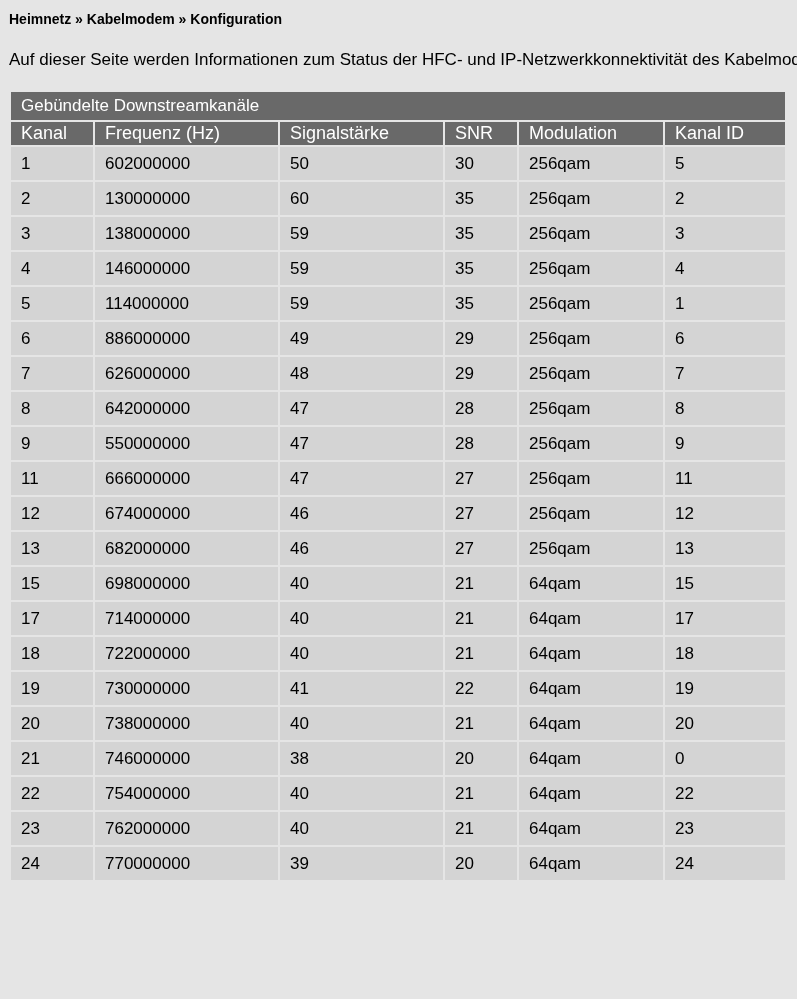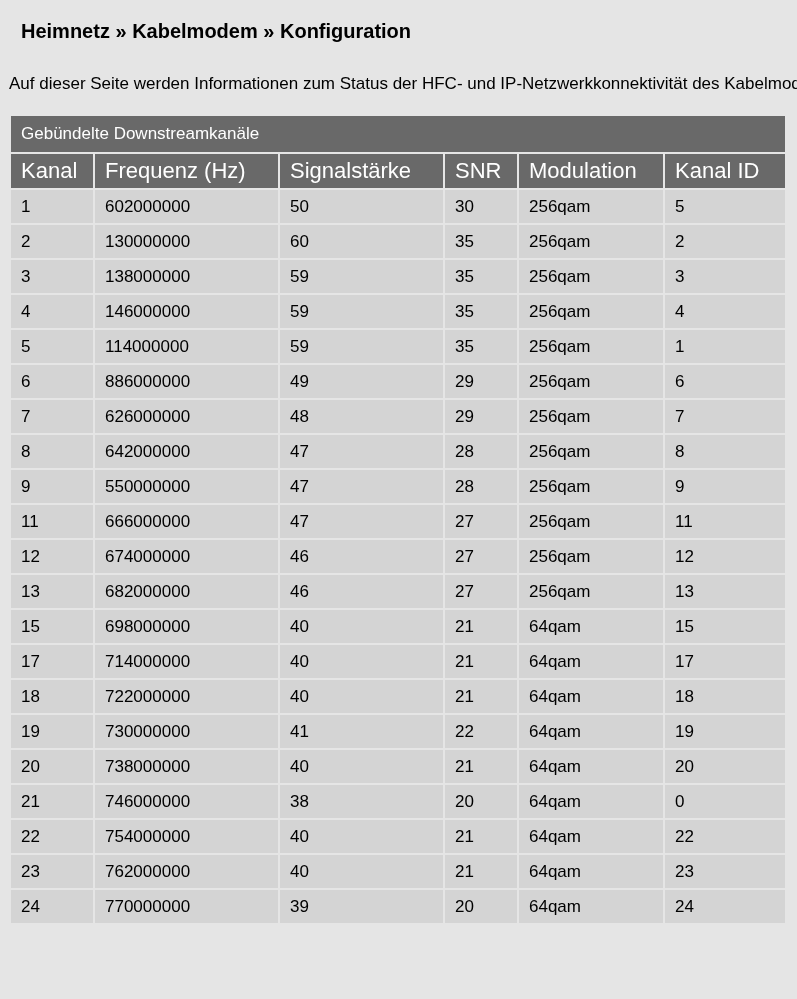--- a/index.html
+++ b/index.html
@@ -5,23 +5,23 @@
   html, body { margin: 0; padding: 0; }
   body {
     width: 797px;
     height: 999px;
     overflow: hidden;
     background: var(--page-background, #e5e5e5);
     color: var(--cell-text, #000000);
     font-family: "Liberation Sans", sans-serif;
   }
   .breadcrumb {
-    margin: 12px;
+    margin: 0;
     padding: 9px 17px 0 9px;
-    font-size: 20px;
+    font-size: 14px;
     line-height: 21px;
     font-weight: bold;
     white-space: nowrap;
   }
   .desc {
     margin: 0;
     padding: 21px 0 0 9px;
     font-size: 17px;
     line-height: 18px;
     white-space: nowrap;
@@ -37,27 +37,27 @@
     overflow: hidden;
     white-space: nowrap;
     text-align: left;
     font-weight: normal;
     padding: 0 0 0 10px;
   }
   th.table-title {
     background: var(--header-background, #696969);
     color: var(--header-text, #ffffff);
     font-size: 17px;
-    height: 36px;
+    height: 28px;
   }
   tr.cols th {
     background: var(--header-background, #696969);
     color: var(--header-text, #ffffff);
-    font-size: 22px;
-    height: 34px;
+    font-size: 18px;
+    height: 23px;
   }
   tbody td {
     background: var(--cell-background, #d4d4d4);
     color: var(--cell-text, #000000);
     font-size: 17px;
     height: 33px;
   }
 </style>
 </head>
 <body>

